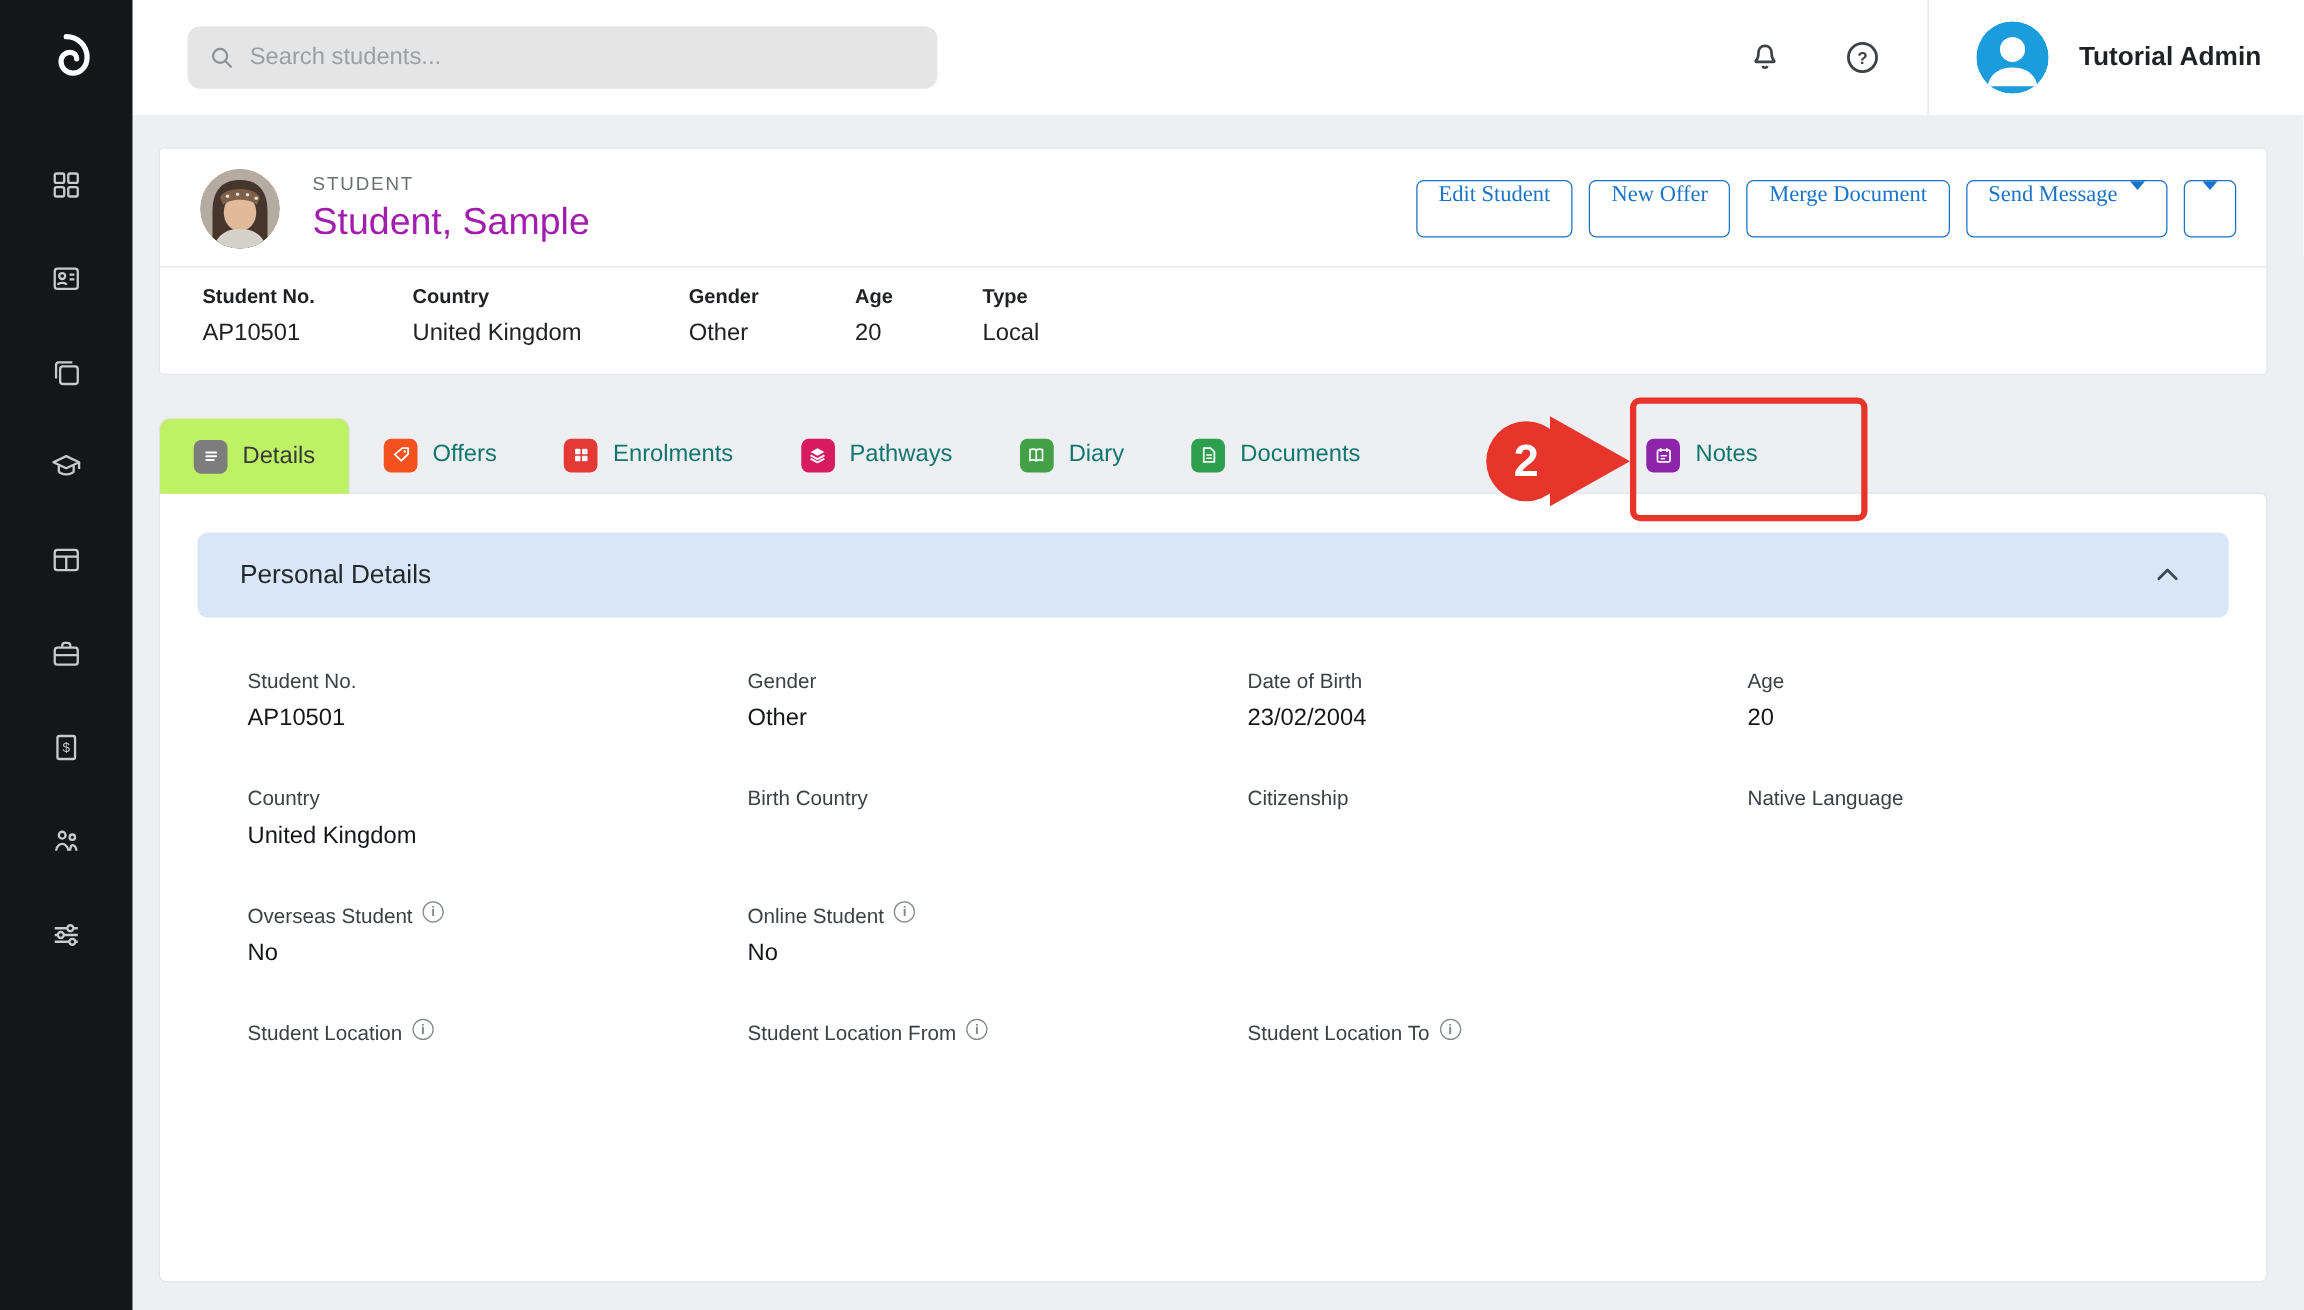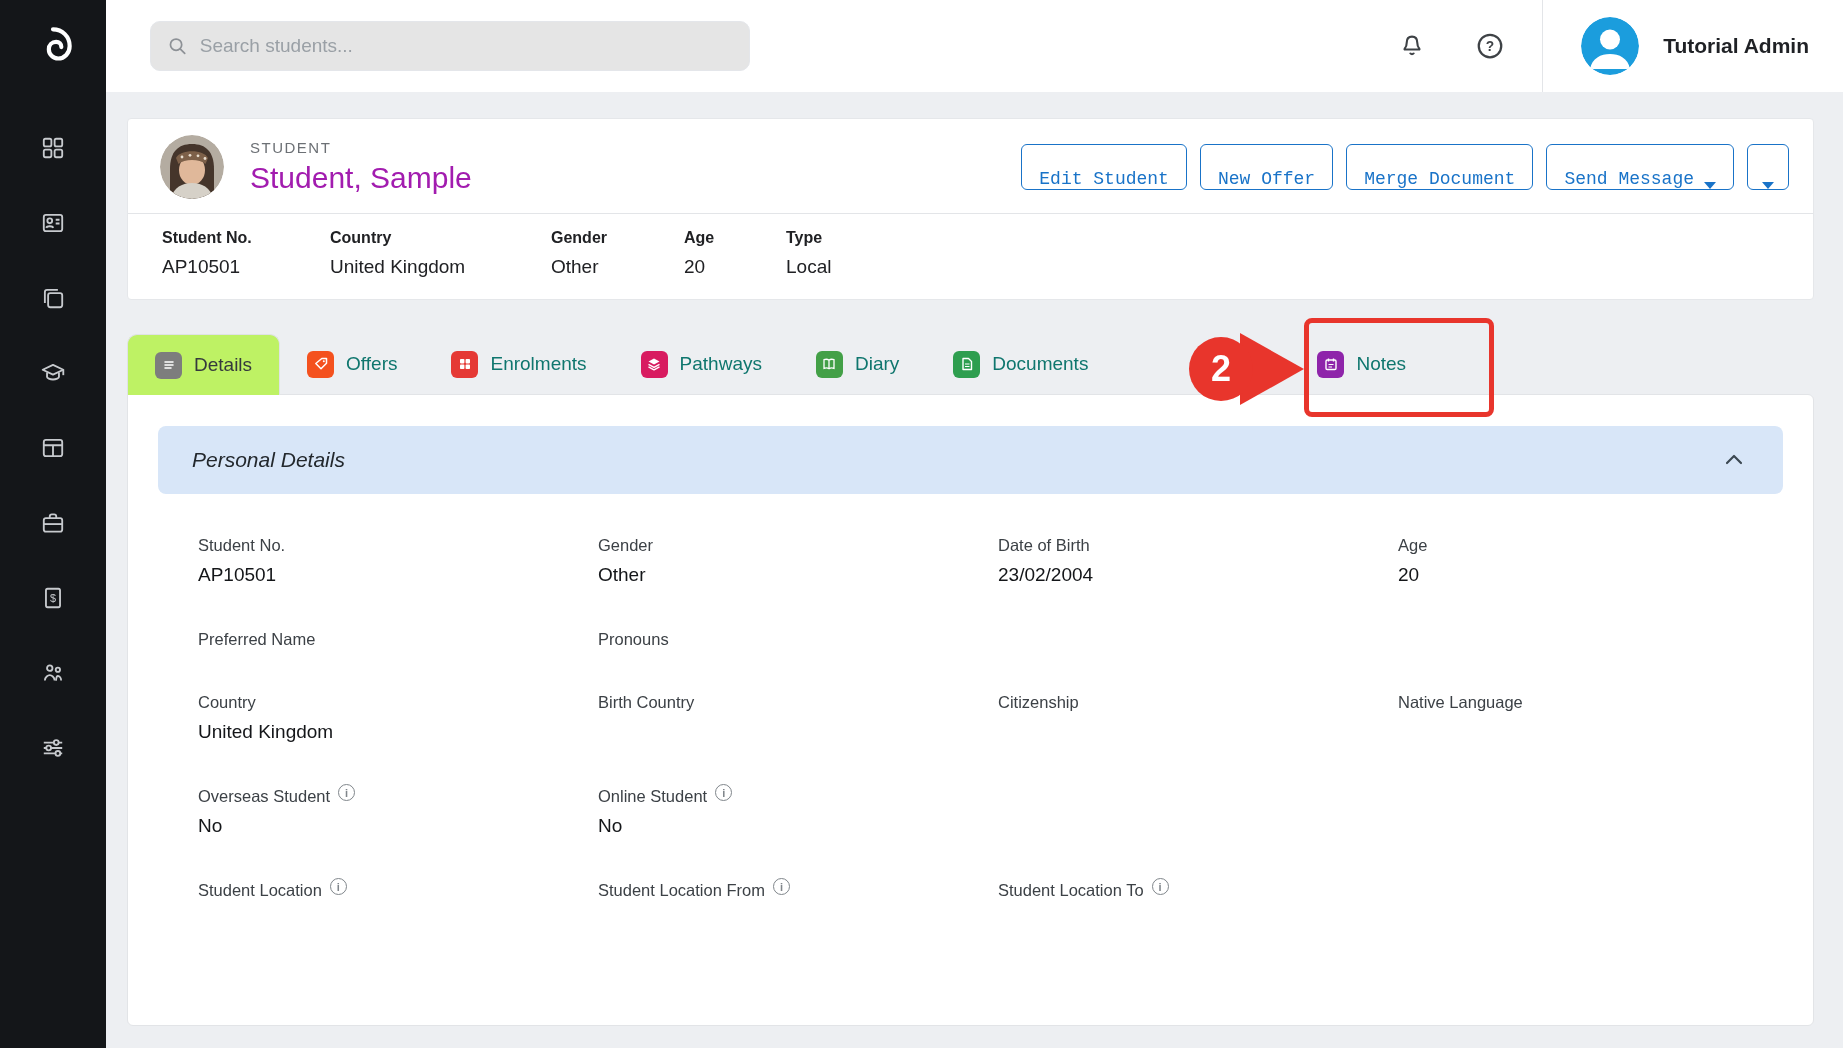--- a/index.html
+++ b/index.html
@@ -31,38 +31,38 @@
   .main { position:absolute; left:106px; top:92px; width:1737px; height:956px; background:#edeff2; }
 
   
   .header-card { position:absolute; left:21px; top:26px; width:1687px; height:182px; background:#fff; border:1px solid #e5e7ea; border-radius:4px; }
   .header-top { display:flex; align-items:center; padding:16px 24px 14px 32px; }
   .student-photo { width:64px; height:64px; border-radius:50%; overflow:hidden; flex:none; }
   .student-title { margin-left:26px; }
   .overline { font-size:15px; color:#6c7075; letter-spacing:1.5px; font-weight:500; }
   .student-name { font-size:30px; font-weight:400; color:#a21caf; margin-top:5px; }
   .header-actions { margin-left:auto; display:flex; gap:13px; align-items:center; }
-  .btn { height:46px; padding:0 17px; border:1.5px solid #1973c8; border-radius:6px; background:#fff; color:#1973c8; font-size:18px; font-family:Liberation Mono, monospace; display:flex; align-items:flex-end; gap:10px; cursor:pointer; white-space:nowrap; }
+  .btn { height:46px; padding:0 17px; border:1.5px solid #1973c8; border-radius:6px; background:#fff; color:#1973c8; font-size:18px; font-family:Liberation Serif, serif; display:flex; align-items:flex-start; gap:10px; cursor:pointer; white-space:nowrap; }
   .caret { width:0; height:0; border-left:6px solid transparent; border-right:6px solid transparent; border-top:7px solid #1973c8; }
   .btn-caret-only { padding:0 14px; }
   .info-row { border-top:1px solid #e3e5e8; display:flex; padding:15px 0 0 34px; }
   .info-col-1 { width:168px; } .info-col-2 { width:221px; } .info-col-3 { width:133px; } .info-col-4 { width:102px; }
   .info-label { font-size:16px; font-weight:700; color:#202124; }
   .info-value { font-size:19px; color:#202124; margin-top:9px; }
 
   
   .tabbar { position:absolute; left:21px; top:242px; height:60px; display:flex; align-items:stretch; z-index:2; }
   .tab { display:flex; align-items:center; gap:12px; padding:0 27px; font-size:19px; color:#0f766e; cursor:pointer; }
   .tab.active { background:#bef264; border:1px solid #e0e2e5; border-bottom:none; border-radius:10px 10px 0 0; color:#35393d; height:61px; z-index:3; }
   .tab-icon { width:27px; height:27px; border-radius:6px; display:flex; align-items:center; justify-content:center; flex:none; }
   .tab-spacer { width:175px; }
 
   
   .content-card { position:absolute; left:21px; top:302px; width:1687px; height:632px; background:#fff; border:1px solid #e2e4e7; border-radius:0 6px 6px 6px; overflow:hidden; }
-  .panel-header { margin:31px 30px 0; height:68px; background:#d8e6f8; border-radius:8px; display:flex; align-items:center; justify-content:space-between; padding:0 34px;font-style:italic; }
+  .panel-header { margin:31px 30px 0; height:68px; background:#d8e6f8; border-radius:8px; display:flex; align-items:center; justify-content:space-between; padding:0 34px; }
   .panel-title { font-size:21px; color:#23282d; }
   .chevron-btn { cursor:pointer; display:flex; align-items:center; justify-content:center; width:30px; height:30px; }
   .fields { padding:42px 0 0 70px; }
   .frow { display:flex; margin-bottom:44px; }
   .fcell { width:400px; padding-right:24px; }
   .flabel { font-size:16.5px; color:#3c4146; display:flex; align-items:flex-start; gap:8px; }
   .fvalue { font-size:19px; color:#141619; margin-top:9px; }
   .fvalue:empty { display:none; }
   .info-i { width:17px; height:17px; border:1.5px solid #80868b; border-radius:50%; color:#80868b; font-size:11px; font-weight:700; display:inline-flex; align-items:center; justify-content:center; flex:none; transform:translateY(-3px); cursor:pointer; }
 
@@ -357,34 +357,20 @@
         </div>
         <div class="fcell">
           <div class="flabel">
               <span>Age</span>
             </div>
           <div class="fvalue">20</div>
         </div>
       </div>
 
 
-      <div class="frow">
-        <div class="fcell">
-          <div class="flabel">
-              <span>Preferred Name</span>
-            </div>
-
-        </div>
-        <div class="fcell">
-          <div class="flabel">
-              <span>Pronouns</span>
-            </div>
-
-        </div>
-      </div>
 
       <div class="frow">
         <div class="fcell">
           <div class="flabel">
               <span>Country</span>
             </div>
           <div class="fvalue">United Kingdom</div>
         </div>
         <div class="fcell">
           <div class="flabel">

